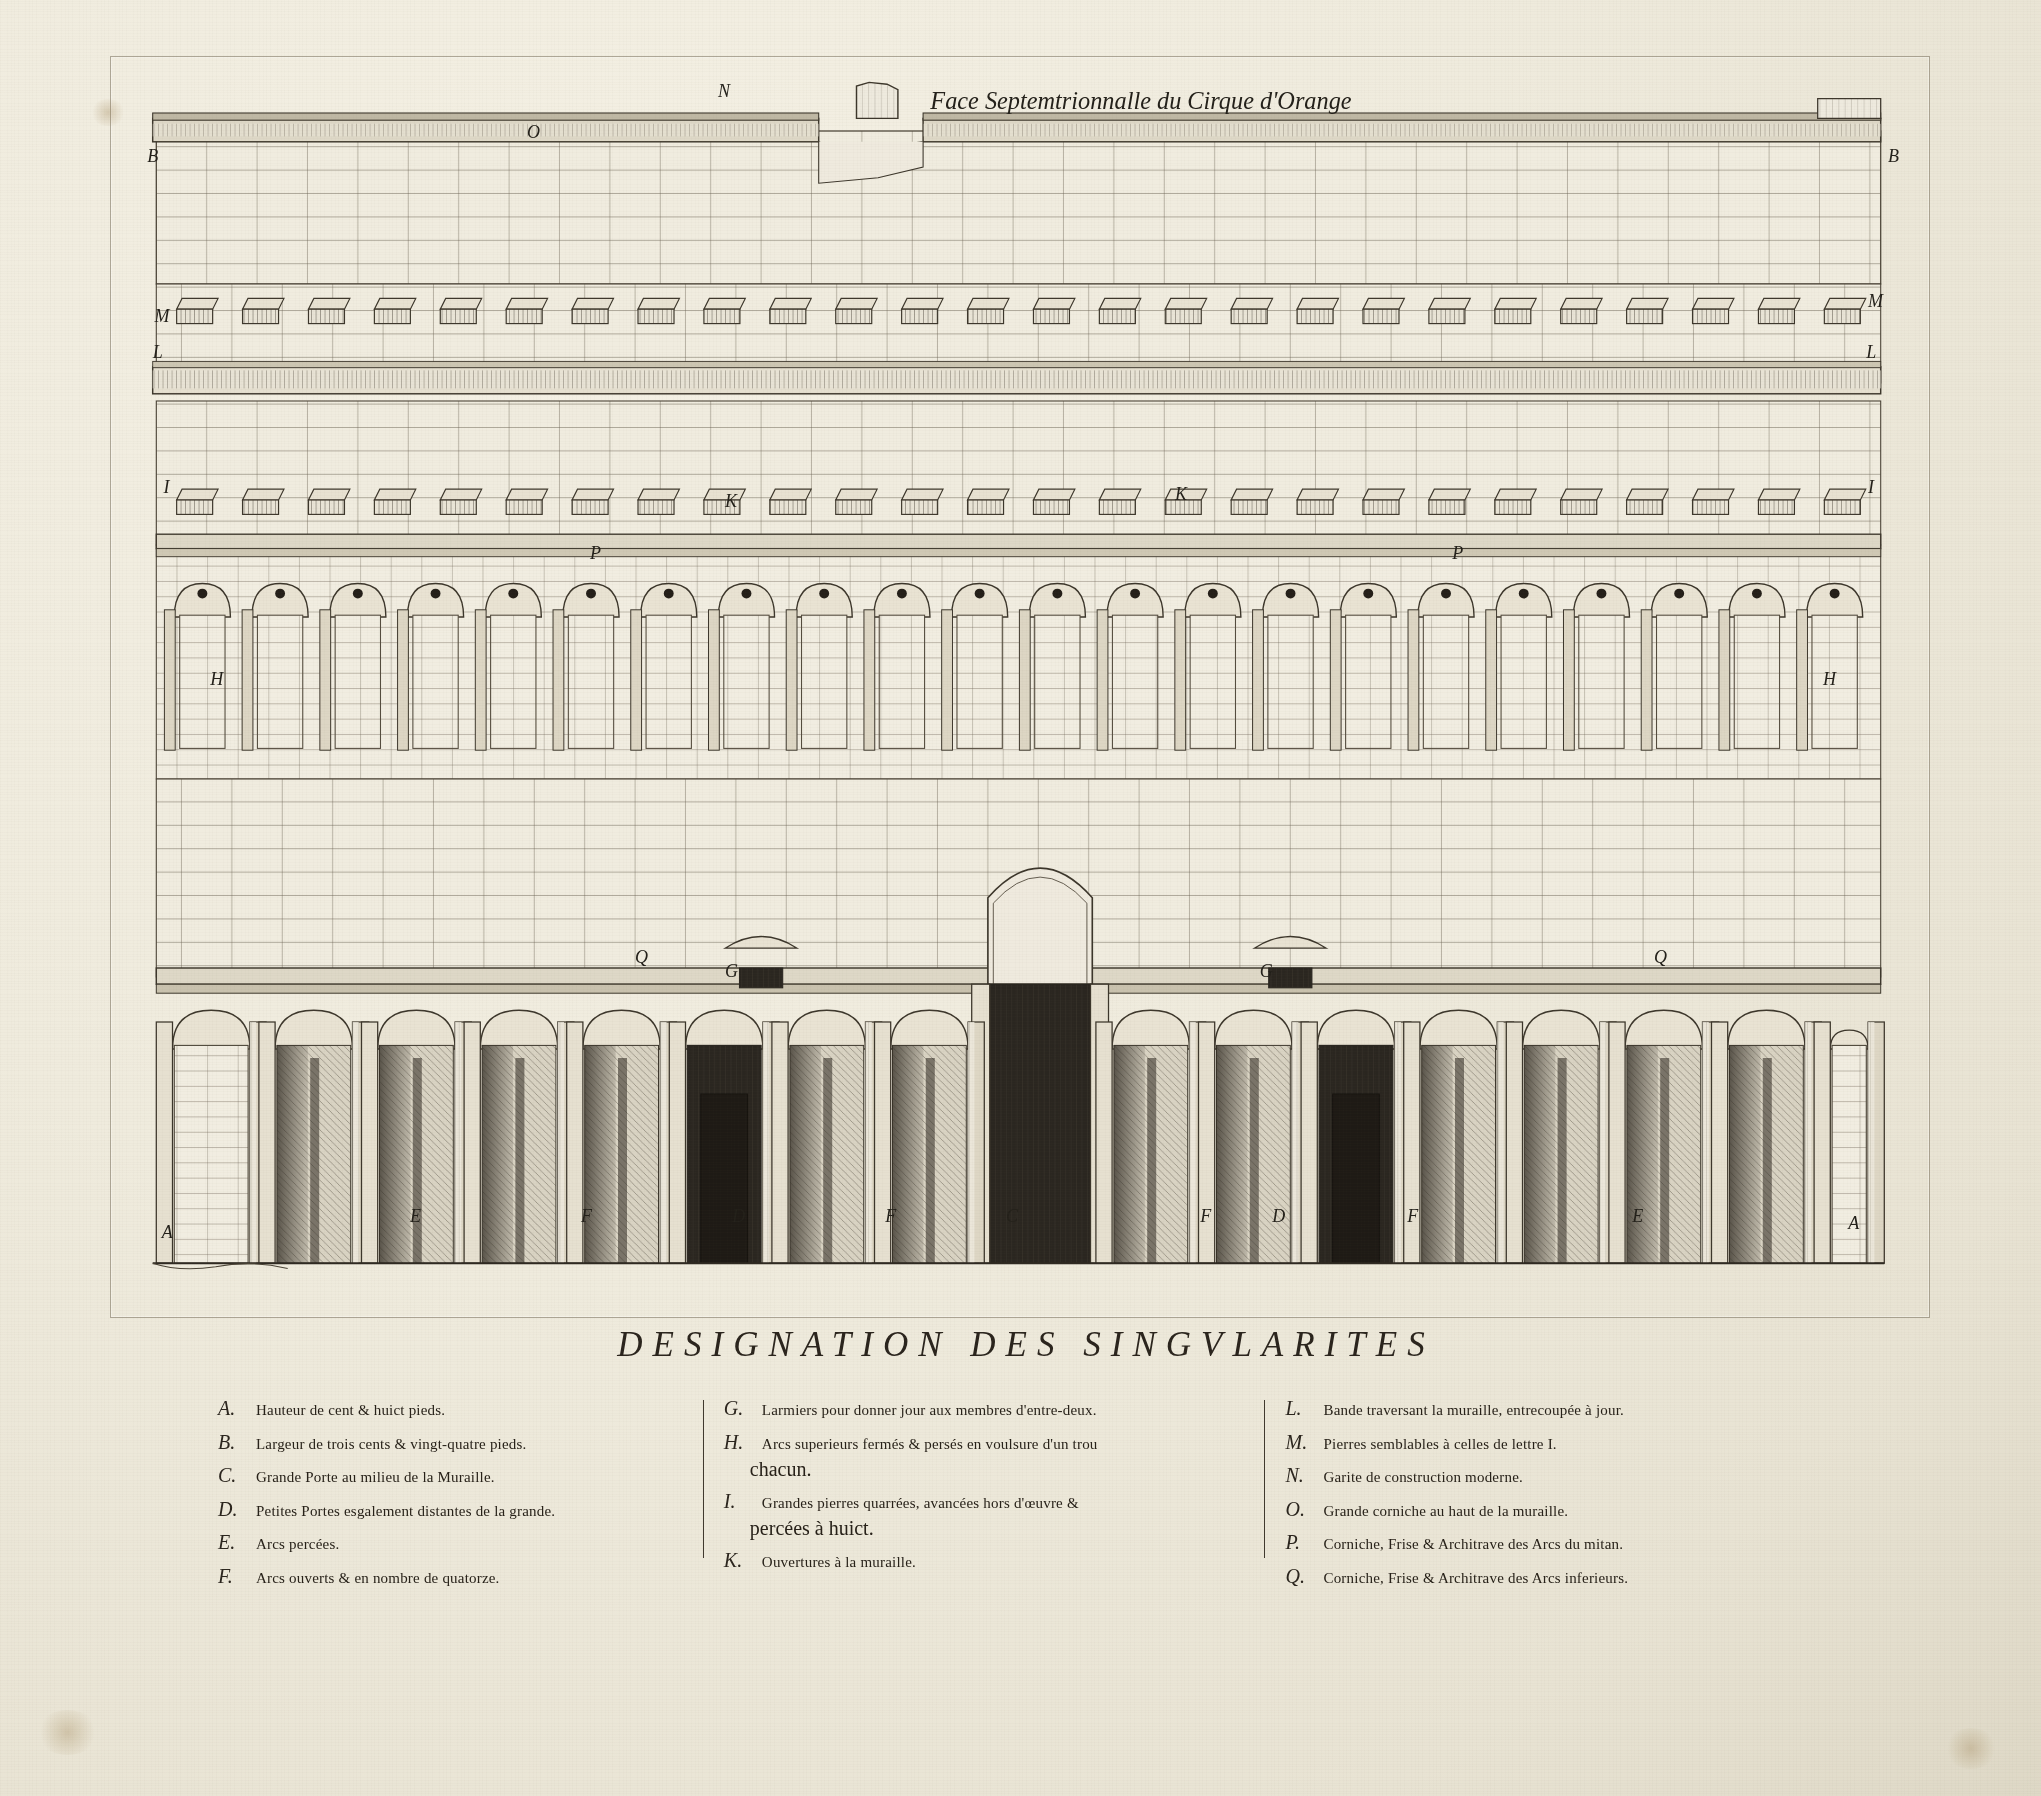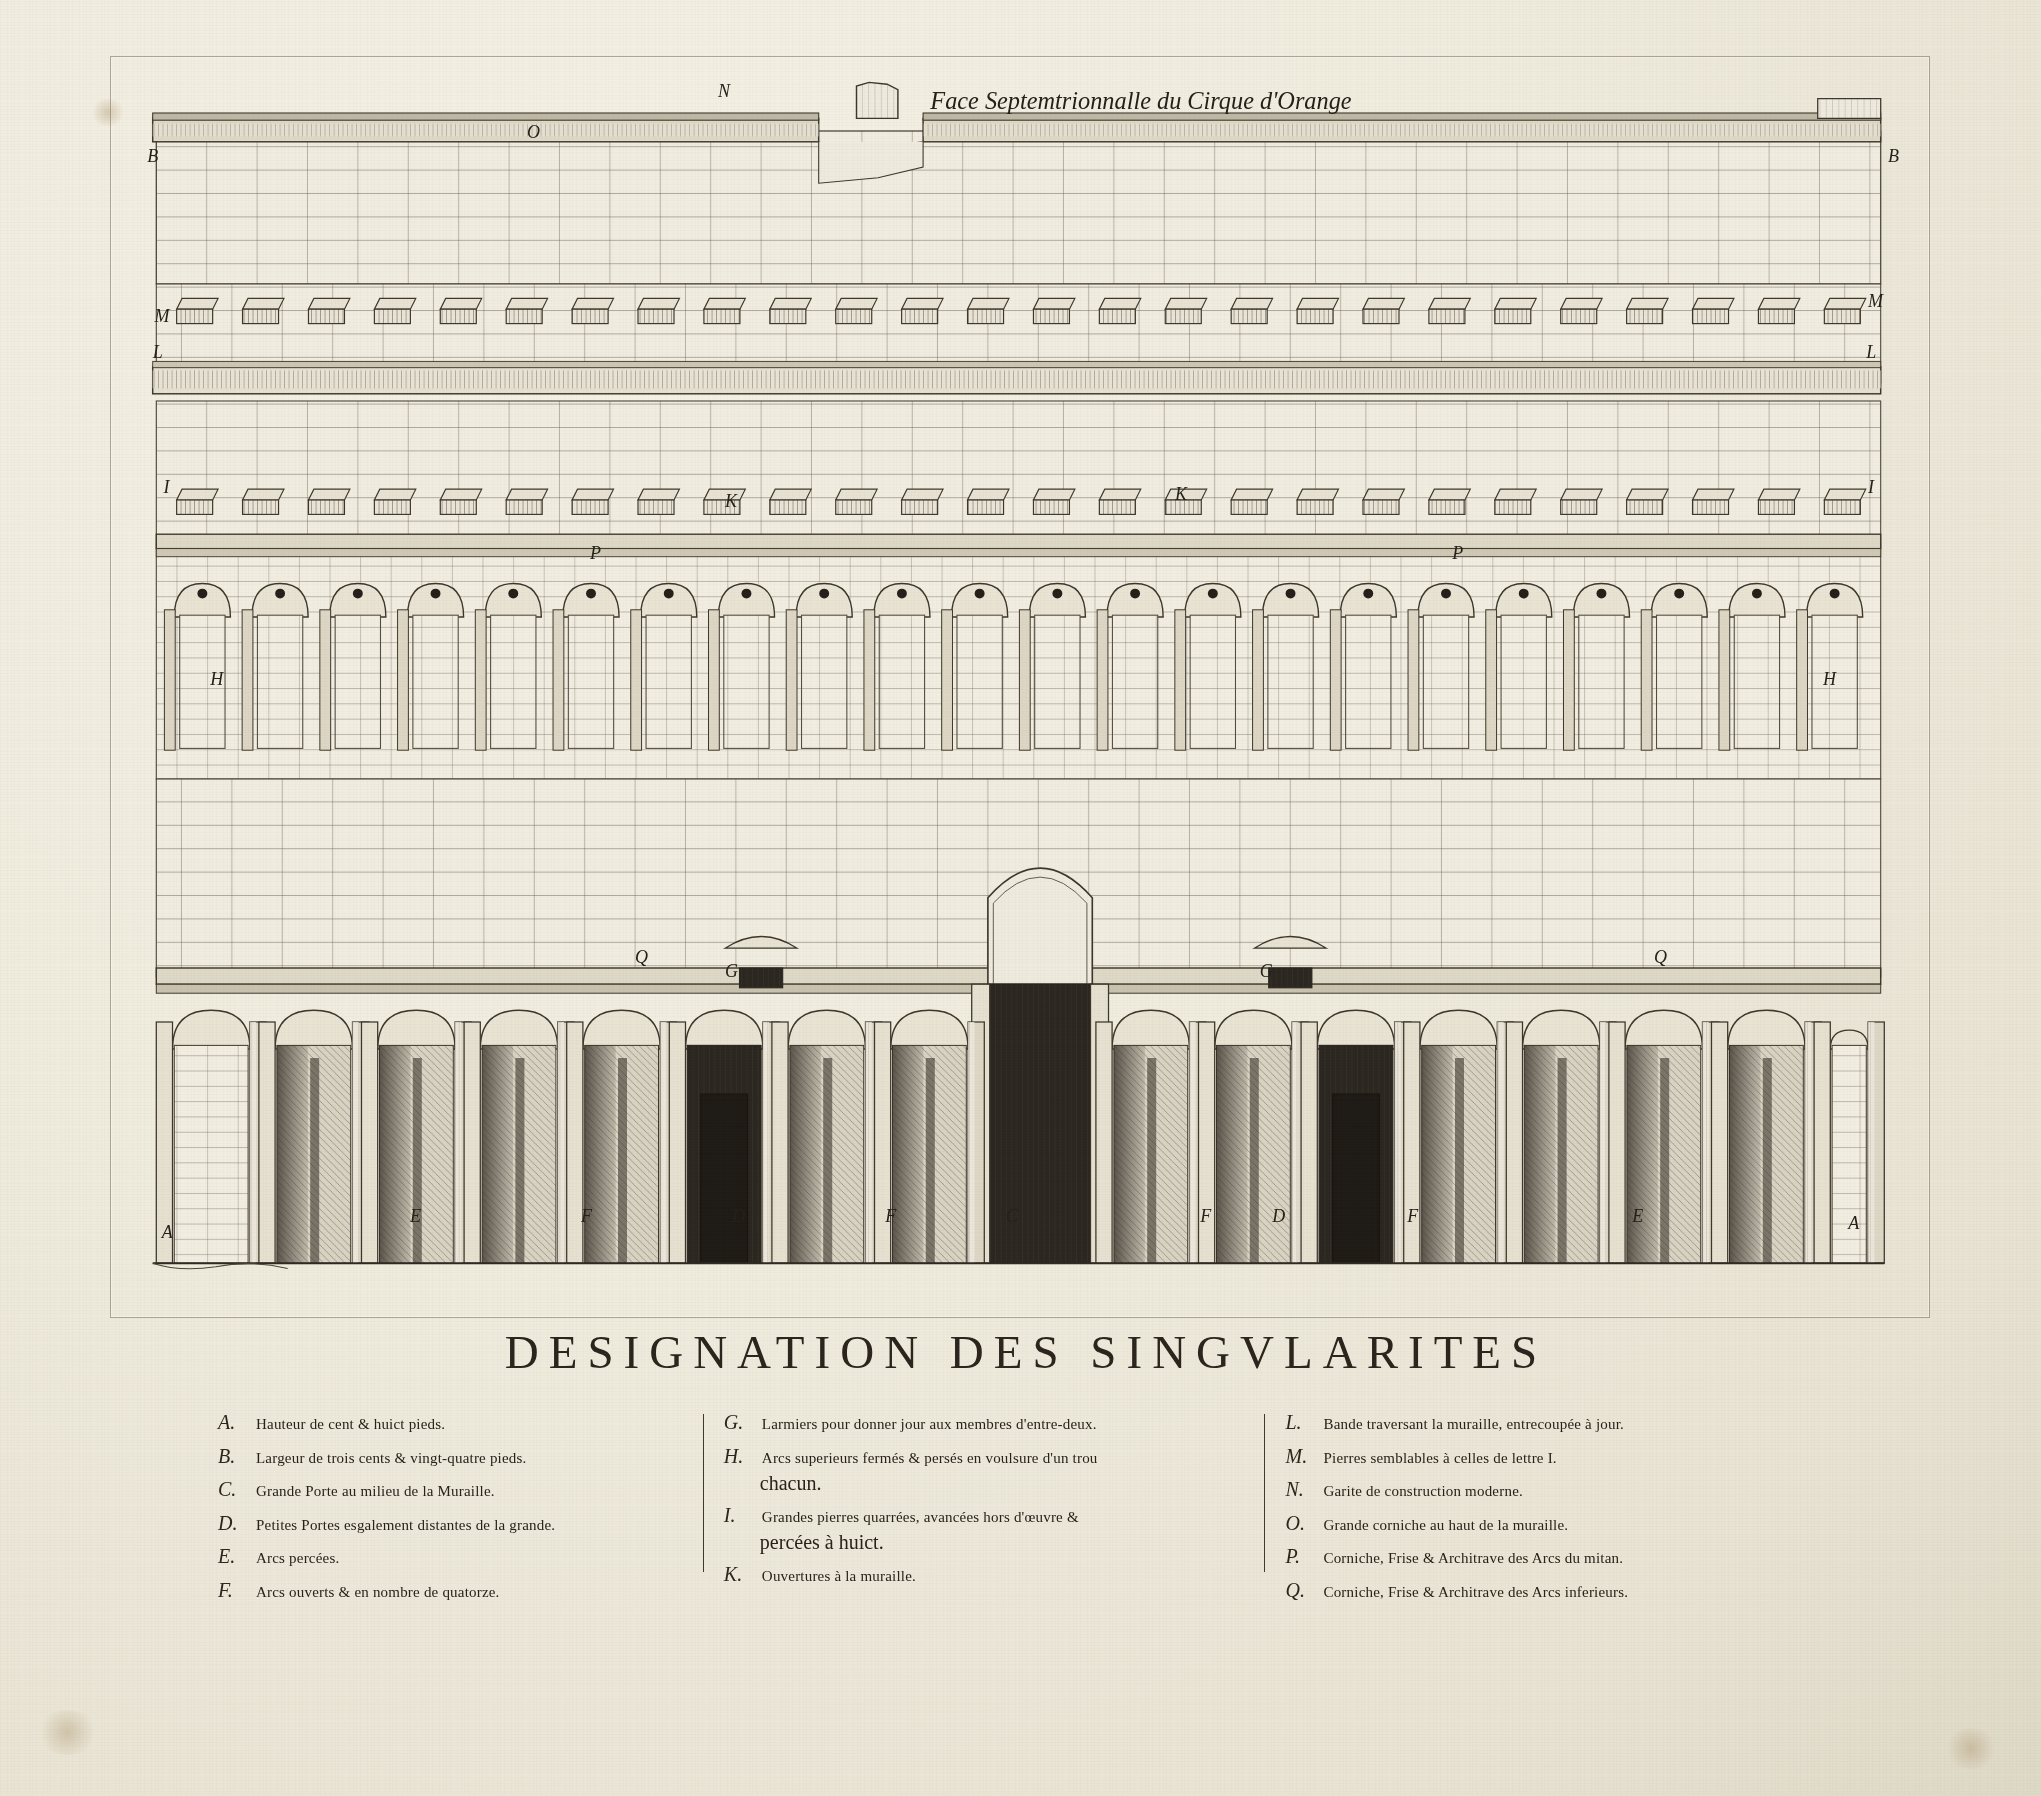--- a/index.html
+++ b/index.html
@@ -55,25 +55,26 @@
   #legend {
     position: absolute;
     left: 162px;
     top: 1325px;
     width: 1728px;
     z-index: 5;
     color: #2c2620;
   }
   #legend-title {
     text-align: center;
-    font-size: 47px;
+    font-size: 35px;
     letter-spacing: 10px;
     font-family: "Liberation Serif", serif;
     color: #2a241d;
     white-space: nowrap;
+    font-style: italic;
   }
   #legend-sub {
     text-align: center;
     font-size: 22.5px;
     font-style: italic;
     margin-top: 10.8px;
     color: #2d2720;
     letter-spacing: 0.4px;
   }
   #legend-cols {
@@ -111,21 +112,21 @@
   }
   .legend-text {
     font-size: 15px;
     color: #272119;
     letter-spacing: 0.2px;
     text-align: center;
   }
   .legend-cont {
     font-size: 20px;
     color: #272119;
-    margin-left: 36px;
+    margin-left: 26px;
     margin-top: -5.4px;
     margin-bottom: 8px;
   }
   
   svg { display: block; }
   text { font-family: "Liberation Serif", serif; }
   .lbl { font-style: italic; font-size: 20px; fill: #23201a; }
   .hdr { font-style: italic; font-size: 27px; fill: #23201a; }
   
   .fox {

